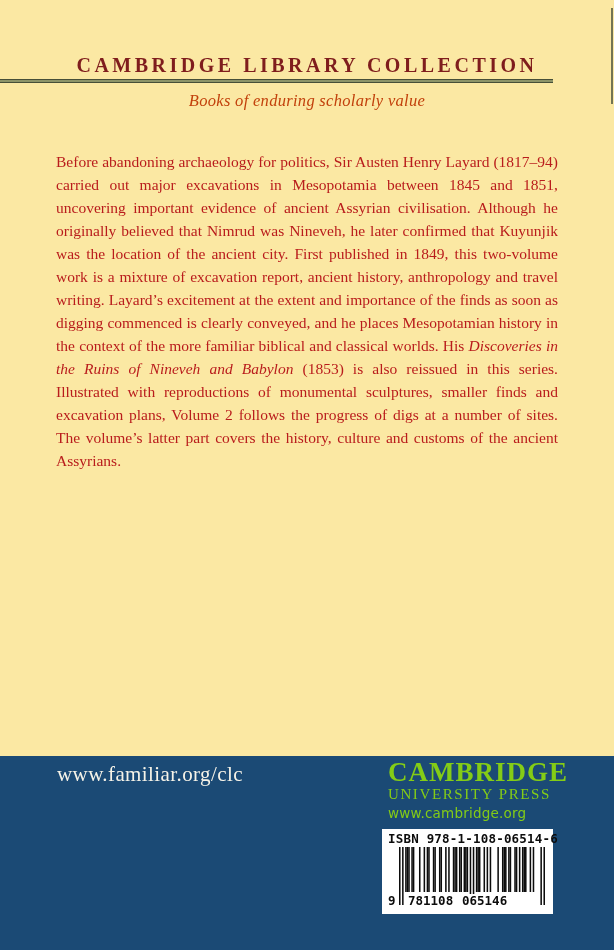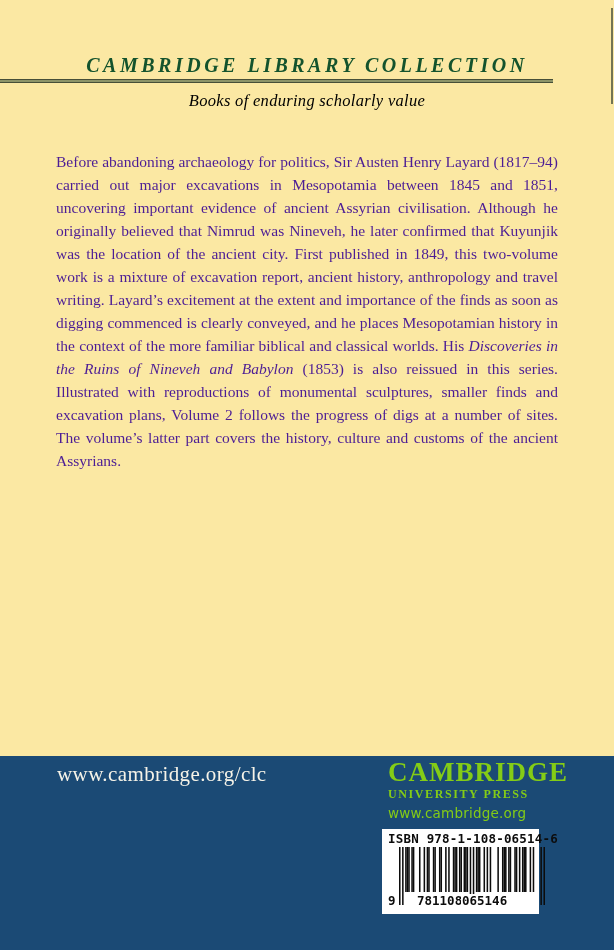--- a/index.html
+++ b/index.html
@@ -7,87 +7,86 @@
   .cover{
     position:relative;width:614px;height:950px;
     background:#fbe8a3;
     font-family:"Liberation Serif","DejaVu Serif",serif;
   }
   
   .collection-title{
     position:absolute;top:54px;left:0;width:614px;
     text-align:center;margin:0;
     font-size:20px;font-weight:bold;letter-spacing:3.5px;
-    color:#14532d;
-    font-style:italic;
+    color:#7f1d1d;
   }
   .header-rule{
     position:absolute;top:79px;left:0;width:553px;height:4px;
     background:linear-gradient(#474f38 0 30%,#8d9468 30% 70%,#474f38 70% 100%);
   }
   .tagline{
     position:absolute;top:91px;left:0;width:614px;
     text-align:center;
     font-style:italic;font-size:16.5px;letter-spacing:0.3px;
-    color:#000000;
+    color:#c2410c;
   }
   .edge-line{
     position:absolute;top:8px;right:1px;width:2px;height:96px;
     background:#5a5f46;opacity:.85;
   }
   
   .blurb{
     position:absolute;top:150px;left:56px;width:502px;margin:0;
     font-size:15.5px;line-height:23px;
     text-align:justify;
-    color:#4c1d95;
+    color:#b91c1c;
   }
   .blurb em{font-style:italic;}
   
   .bottom-bar{
     position:absolute;top:756px;left:0;width:614px;height:194px;
     background:#1b4a75;
   }
   .clc-url{
     position:absolute;top:6px;left:57px;
     color:#f6f3e8;font-size:21px;letter-spacing:0.4px;
   }
   .publisher{position:absolute;top:3px;left:388px;color:#84cc16;}
   .publisher-name{
     font-size:27px;font-weight:bold;letter-spacing:1px;line-height:26px;
   }
   .publisher-subtitle{
-    font-size:12px;font-weight:bold;letter-spacing:1.6px;line-height:18px;
+    font-size:15px;font-weight:normal;letter-spacing:1.6px;line-height:18px;
   }
   .publisher-url{
     font-family:"DejaVu Sans","Liberation Sans",sans-serif;
     font-size:13.5px;font-weight:normal;line-height:20px;letter-spacing:0.2px;
   }
   
   .isbn-box{
-    position:absolute;top:73px;left:382px;width:157px;height:85px;
+    position:absolute;top:73px;left:382px;width:171px;height:85px;
     background:#ffffff;box-sizing:border-box;padding:2px 6px 3px 6px;
   }
   .isbn-number{
     font-family:"DejaVu Sans Mono","Liberation Mono",monospace;
     font-size:12.5px;font-weight:bold;color:#0c0c0c;
     letter-spacing:0.2px;white-space:nowrap;line-height:16px;
   }
   .barcode{
     position:relative;margin-left:11px;width:146px;height:58px;
   }
   .barcode svg{display:block;width:146px;height:58px;}
   .barcode-digit{
     position:absolute;bottom:-2px;
     font-family:"DejaVu Sans Mono","Liberation Mono",monospace;
     font-size:12.5px;font-weight:bold;color:#0c0c0c;
     background:#ffffff;padding:0 1px;line-height:13px;
   }
   .digit-lead{left:-12px;}
-  .digit-left{left:17px;}
+  .digit-left{left:8px;}
   .digit-right{left:62px;}
 </style>
 </head>
 <body>
 
 <div class="cover">
 
   <h1 class="collection-title">CAMBRIDGE LIBRARY COLLECTION</h1>
 
   <div class="header-rule"></div>
@@ -95,21 +94,21 @@
   <div class="tagline">Books of enduring scholarly value</div>
 
   <div class="edge-line"></div>
 
   <p class="blurb">
     <span>Before abandoning archaeology for politics, Sir Austen Henry Layard (1817–94) carried out major excavations in Mesopotamia between 1845 and 1851, uncovering important evidence of ancient Assyrian civilisation. Although he originally believed that Nimrud was Nineveh, he later confirmed that Kuyunjik was the location of the ancient city. First published in 1849, this two-volume work is a mixture of excavation report, ancient history, anthropology and travel writing. Layard’s excitement at the extent and importance of the finds as soon as digging commenced is clearly conveyed, and he places Mesopotamian history in the context of the more familiar biblical and classical worlds. His </span><em>Discoveries in the Ruins of Nineveh and Babylon</em><span> (1853) is also reissued in this series. Illustrated with reproductions of monumental sculptures, smaller finds and excavation plans, Volume 2 follows the progress of digs at a number of sites. The volume’s latter part covers the history, culture and customs of the ancient Assyrians.</span>
   </p>
 
   <footer class="bottom-bar">
 
-    <div class="clc-url">www.cambridge.org/clc</div>
+    <div class="clc-url">www.familiar.org/clc</div>
 
     <div class="publisher">
       <div class="publisher-name">CAMBRIDGE</div>
       <div class="publisher-subtitle">UNIVERSITY PRESS</div>
       <div class="publisher-url">www.cambridge.org</div>
     </div>
 
     <div class="isbn-box">
       <div class="isbn-number">ISBN 978-1-108-06514-6</div>
       <div class="barcode">

